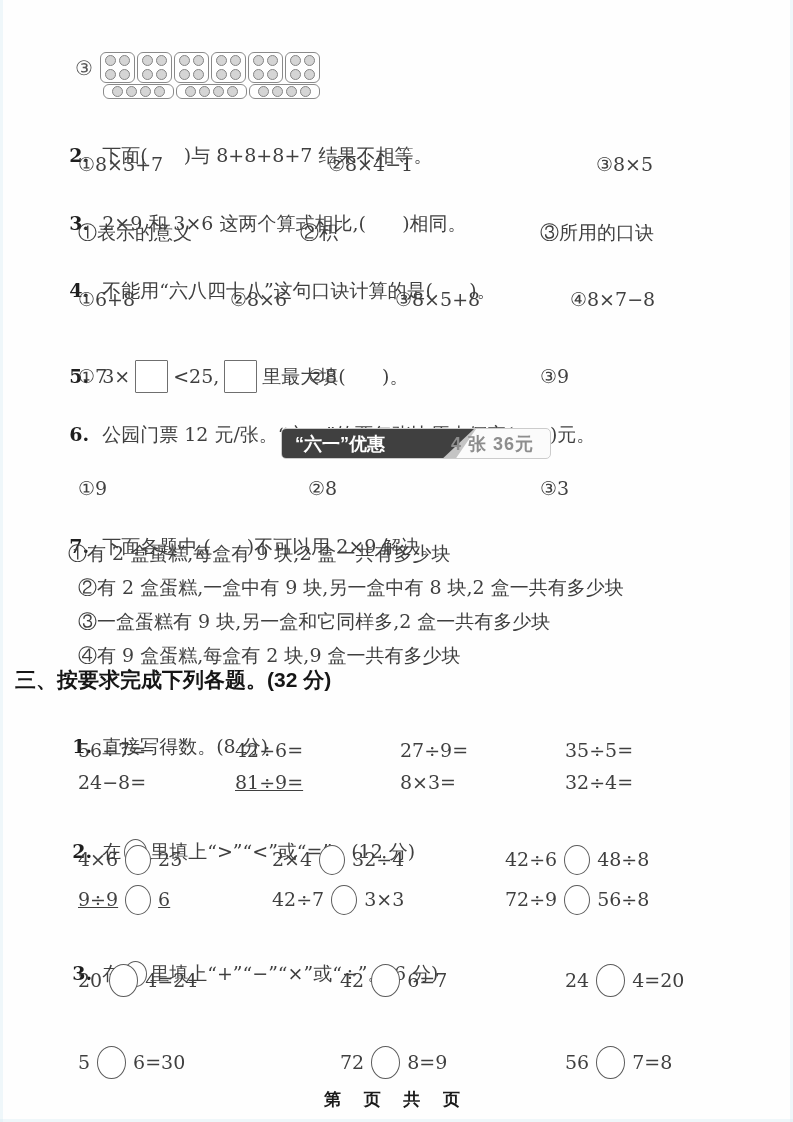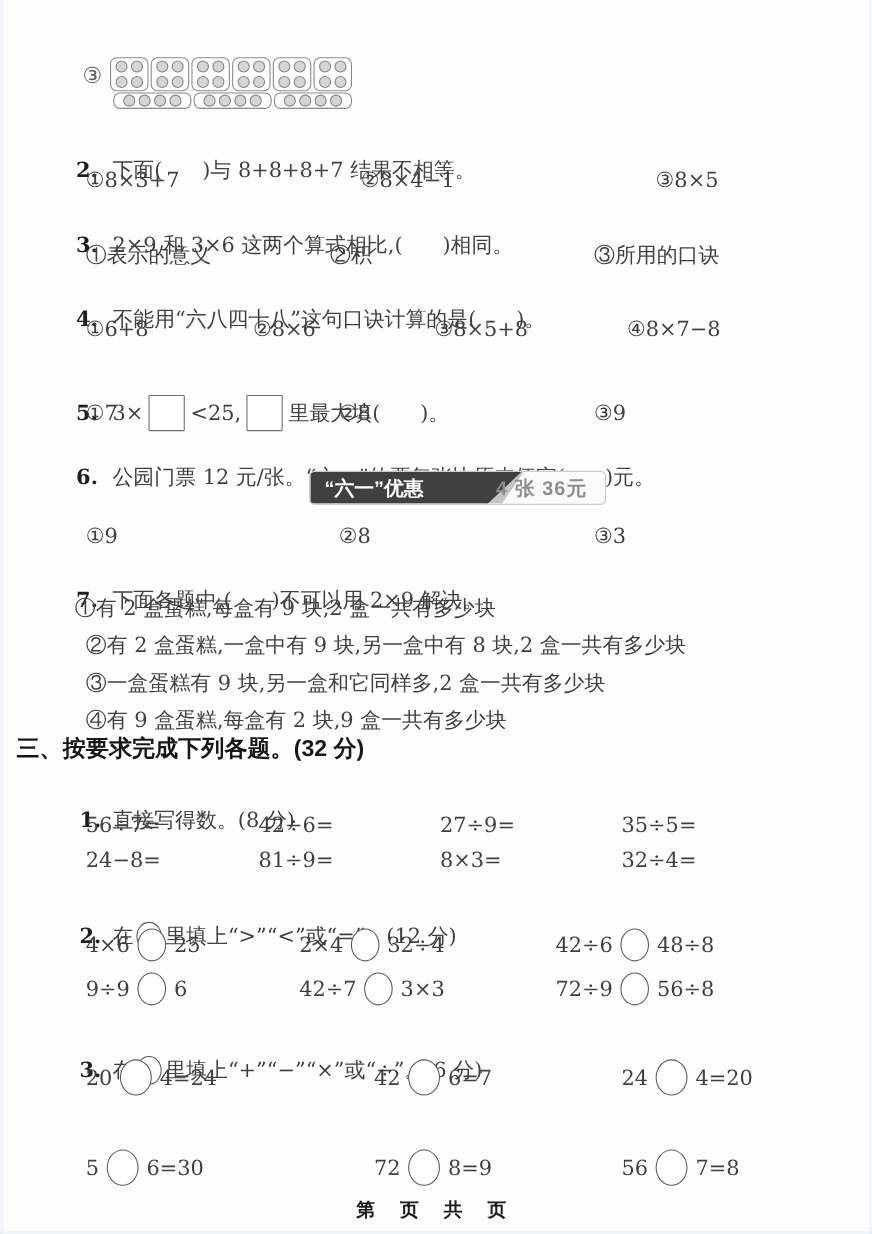--- a/index.html
+++ b/index.html
@@ -196,35 +196,35 @@
     <span class="qnum">1.</span><span>直接写得数。(8 分)</span>
   </div>
   <div class="opts" style="top:736px;align-items:flex-end;">
     <span style="width:157px;">56÷7=</span>
     <span style="width:165px;">42÷6=</span>
     <span style="width:165px;">27÷9=</span>
     <span>35÷5=</span>
   </div>
   <div class="opts" style="top:768px;">
     <span style="width:157px;">24−8=</span>
-    <span style="width:165px;">81÷9=</span>
+    <span style="width:165px;text-decoration:underline;">81÷9=</span>
     <span style="width:165px;">8×3=</span>
     <span>32÷4=</span>
   </div>
 
   <div class="sub-line" style="top:800px; line-height:34px;">
     <span class="qnum">2.</span><span>在</span><span class="cmp-circle inline-head"></span><span>里填上“&gt;”“&lt;”或“=”。(12 分)</span>
   </div>
   <div class="opts" style="top:842px; line-height:34px;">
     <span style="width:194px;"><span>4×6</span><span class="cmp-circle"></span><span>25</span></span>
     <span style="width:233px;"><span>2×4</span><span class="cmp-circle"></span><span>32÷4</span></span>
     <span><span>42÷6</span><span class="cmp-circle"></span><span>48÷8</span></span>
   </div>
   <div class="opts" style="top:882px; line-height:34px;">
-    <span style="width:194px;"><span>9÷9</span><span class="cmp-circle"></span><span>6</span></span>
+    <span style="width:194px;text-decoration:underline;"><span>9÷9</span><span class="cmp-circle"></span><span>6</span></span>
     <span style="width:233px;"><span>42÷7</span><span class="cmp-circle"></span><span>3×3</span></span>
     <span><span>72÷9</span><span class="cmp-circle"></span><span>56÷8</span></span>
   </div>
 
   <div class="sub-line" style="top:922px; line-height:34px;">
     <span class="qnum">3.</span><span>在</span><span class="cmp-circle inline-head"></span><span>里填上“+”“−”“×”或“÷”。(6 分)</span>
   </div>
   <div class="opts" style="top:962px; line-height:36px;">
     <span style="width:262px;"><span>20</span><span class="cmp-circle big"></span><span>4=24</span></span>
     <span style="width:225px;"><span>42</span><span class="cmp-circle big"></span><span>6=7</span></span>

